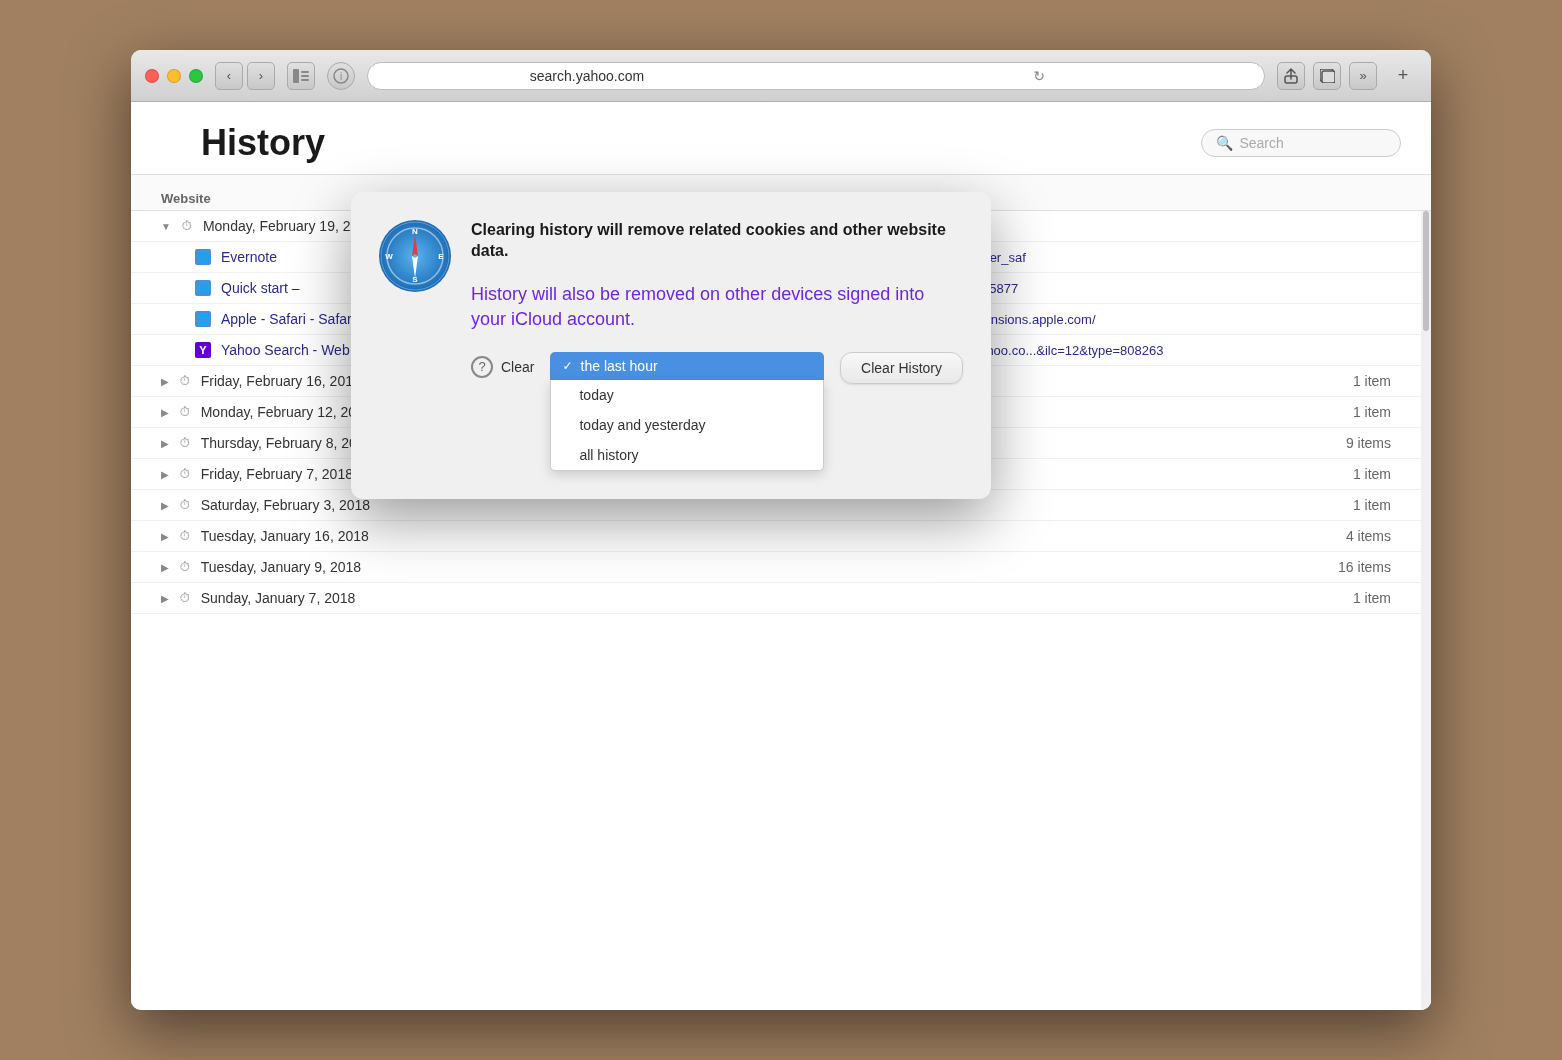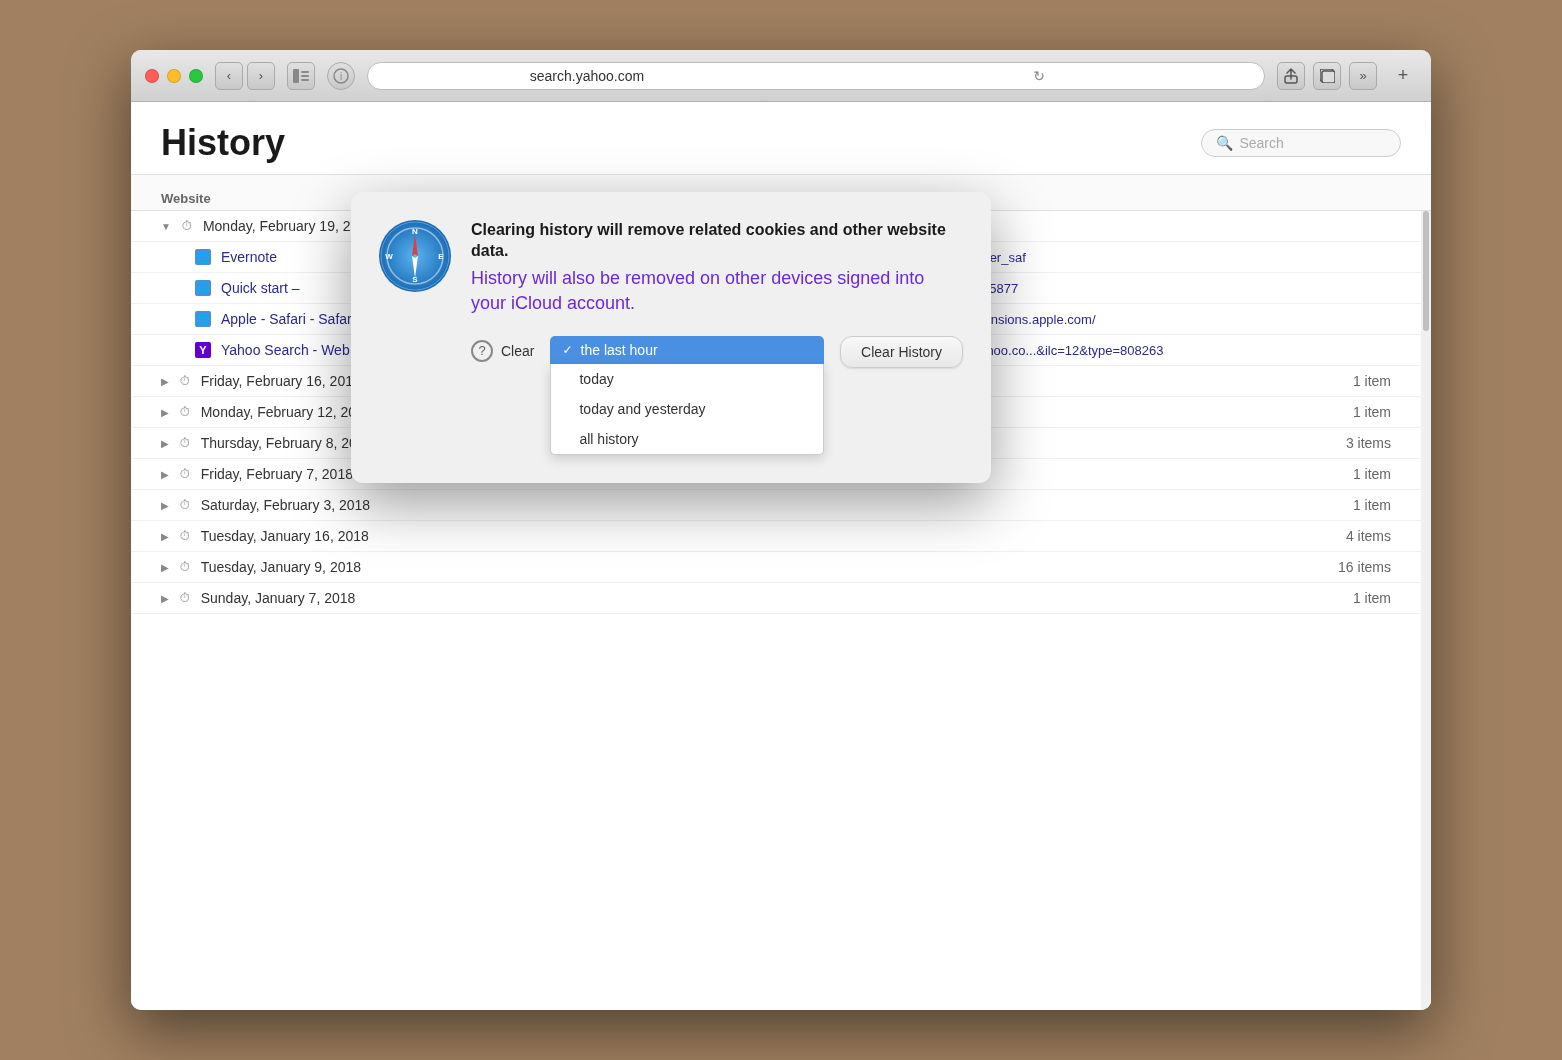--- a/index.html
+++ b/index.html
@@ -153,20 +153,21 @@
       align-items: center;
       justify-content: space-between;
       border-bottom: 1px solid #e0e0e0;
       flex-shrink: 0;
     }
 
     .history-title {
       font-size: 36px;
       font-weight: bold;
       color: #1a1a1a;
+      margin-left: 40px;
     }
 
     .search-box {
       display: flex;
       align-items: center;
       border: 1px solid #ccc;
       border-radius: 20px;
       padding: 5px 14px;
       gap: 6px;
       background: #f8f8f8;
@@ -321,21 +322,21 @@
     }
 
     .dialog-text {
       flex: 1;
     }
 
     .dialog-title {
       font-size: 16px;
       font-weight: bold;
       color: #1a1a1a;
-      margin-bottom: 4px;
+      margin-bottom: 20px;
       line-height: 1.3;
     }
 
     .dialog-subtitle {
       font-size: 18px;
       color: #6d28d9;
       margin-bottom: 20px;
       line-height: 1.4;
     }
 
@@ -533,21 +534,21 @@
       <div class="day-header">
         <span class="triangle">▶</span>
         <span class="clock-icon-sm">⏱</span>
         <span class="day-label">Monday, February 12, 2018</span>
         <span class="item-count">1 item</span>
       </div>
       <div class="day-header">
         <span class="triangle">▶</span>
         <span class="clock-icon-sm">⏱</span>
         <span class="day-label">Thursday, February 8, 2018</span>
-        <span class="item-count">3 items</span>
+        <span class="item-count">9 items</span>
       </div>
       <div class="day-header">
         <span class="triangle">▶</span>
         <span class="clock-icon-sm">⏱</span>
         <span class="day-label">Friday, February 7, 2018</span>
         <span class="item-count">1 item</span>
       </div>
       <div class="day-header">
         <span class="triangle">▶</span>
         <span class="clock-icon-sm">⏱</span>

